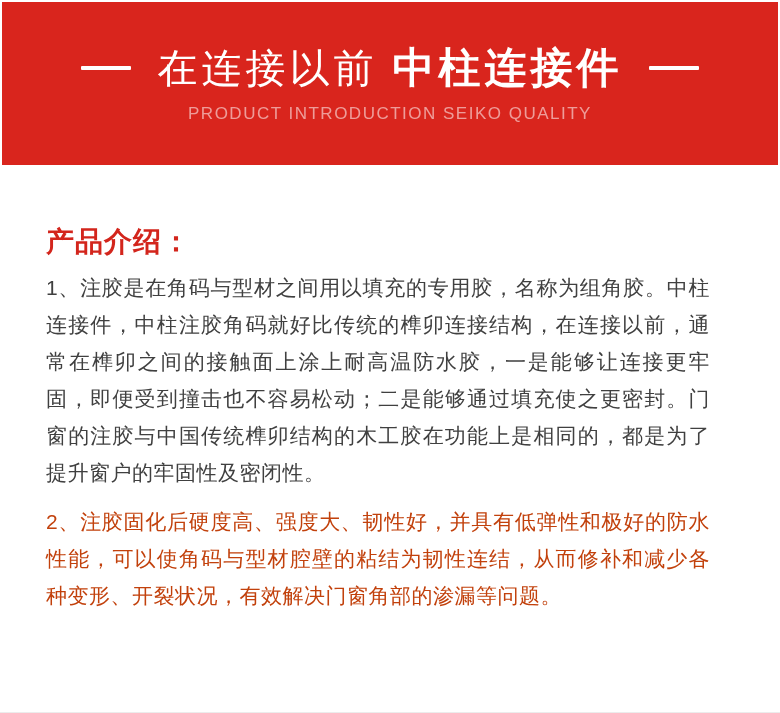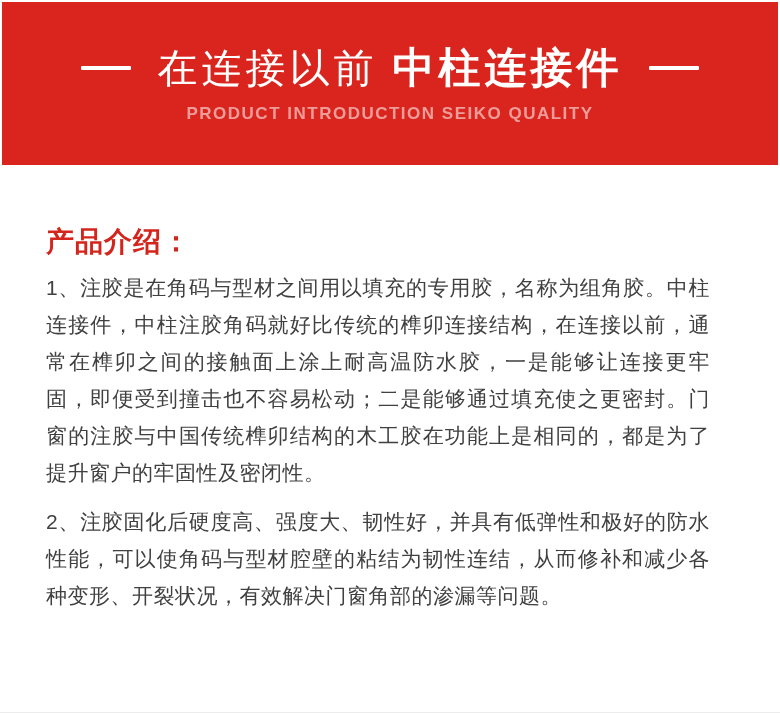--- a/index.html
+++ b/index.html
@@ -44,21 +44,21 @@
     letter-spacing: 4px;
     white-space: nowrap;
     line-height: 1;
   }
   .banner-title .t-regular { font-weight: 400; }
   .banner-title .t-bold { font-weight: 700; font-size: 42px; }
   .banner-subtitle {
     margin-top: 15px;
     color: rgba(255, 255, 255, 0.55);
     font-size: 17px;
-    font-weight: 700;
+    font-weight: 400;
     letter-spacing: 1.5px;
     white-space: nowrap;
   }
   
   .content {
     padding: 58px 70px 0 46px;
   }
   .content-heading {
     color: #d3251c;
     font-size: 28px;
@@ -89,17 +89,17 @@
       <span class="banner-title"><span class="t-regular">在连接以前</span> <span class="t-bold">中柱连接件</span></span>
       <span class="dash"></span>
     </div>
     <div class="banner-subtitle">PRODUCT INTRODUCTION SEIKO QUALITY</div>
   </div>
 
   <div class="content">
     <div class="content-heading" style="color: rgb(211, 37, 28);">产品介绍：</div>
     <div class="paragraphs">
         <p style="color: rgb(64, 64, 64);">1、注胶是在角码与型材之间用以填充的专用胶，名称为组角胶。中柱连接件，中柱注胶角码就好比传统的榫卯连接结构，在连接以前，通常在榫卯之间的接触面上涂上耐高温防水胶，一是能够让连接更牢固，即便受到撞击也不容易松动；二是能够通过填充使之更密封。门窗的注胶与中国传统榫卯结构的木工胶在功能上是相同的，都是为了提升窗户的牢固性及密闭性。</p>
-        <p style="color: #404040;">2、注胶固化后硬度高、强度大、韧性好，并具有低弹性和极好的防水性能，可以使角码与型材腔壁的粘结为韧性连结，从而修补和减少各种变形、开裂状况，有效解决门窗角部的渗漏等问题。</p>
+        <p style="color: #c2410c;">2、注胶固化后硬度高、强度大、韧性好，并具有低弹性和极好的防水性能，可以使角码与型材腔壁的粘结为韧性连结，从而修补和减少各种变形、开裂状况，有效解决门窗角部的渗漏等问题。</p>
       </div>
   </div>
 
 </div>
 
 </body></html>

